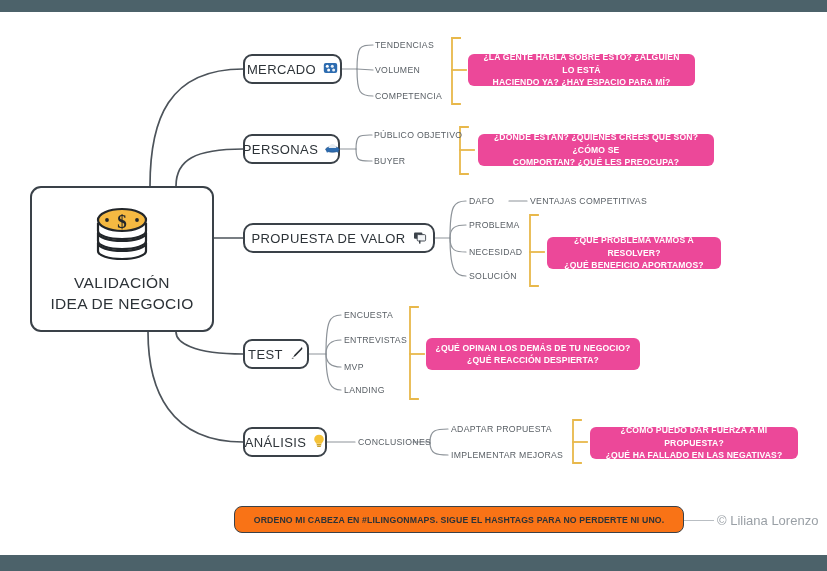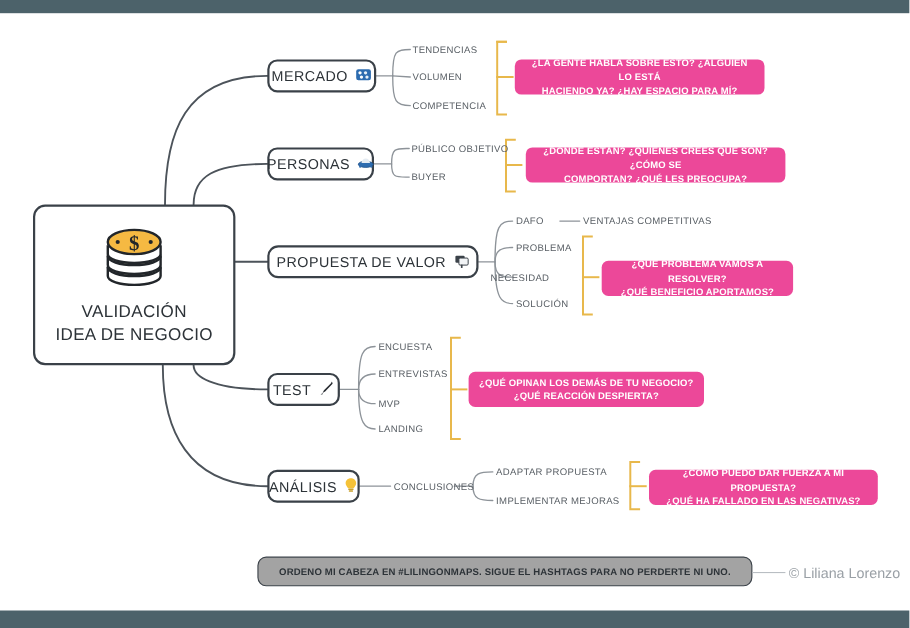--- a/index.html
+++ b/index.html
@@ -123,21 +123,21 @@
   
   #footer-box {
     position: absolute;
     left: 234px;
     top: 506px;
     width: 450px;
     height: 27px;
     box-sizing: border-box;
     border: 1.8px solid #3a4148;
     border-radius: 8px;
-    background: #a3a3a3;
+    background: #f97316;
     display: flex;
     align-items: center;
     justify-content: center;
     font-size: 8.7px;
     font-weight: bold;
     color: #2d3338;
     letter-spacing: .15px;
     white-space: nowrap;
   }
   #credit {
@@ -307,21 +307,21 @@
   <div class="sub" style="left:375px; top:45px;">TENDENCIAS</div>
   <div class="sub" style="left:375px; top:70px;">VOLUMEN</div>
   <div class="sub" style="left:375px; top:96px;">COMPETENCIA</div>
 
   <div class="sub" style="left:374px; top:135px;">PÚBLICO OBJETIVO</div>
   <div class="sub" style="left:374px; top:161px;">BUYER</div>
 
   <div class="sub" style="left:469px; top:201px;">DAFO</div>
   <div class="sub lvl2" style="left:530px; top:201px;">VENTAJAS COMPETITIVAS</div>
   <div class="sub" style="left:469px; top:225px;">PROBLEMA</div>
-  <div class="sub" style="left:446px; top:252px;">NECESIDAD</div>
+  <div class="sub" style="left:469px; top:252px;">NECESIDAD</div>
   <div class="sub" style="left:469px; top:276px;">SOLUCIÓN</div>
 
   <div class="sub" style="left:344px; top:315px;">ENCUESTA</div>
   <div class="sub" style="left:344px; top:340px;">ENTREVISTAS</div>
   <div class="sub" style="left:344px; top:367px;">MVP</div>
   <div class="sub" style="left:344px; top:390px;">LANDING</div>
 
   <div class="sub" style="left:358px; top:442px;">CONCLUSIONES</div>
   <div class="sub lvl2" style="left:451px; top:429px;">ADAPTAR PROPUESTA</div>
   <div class="sub lvl2" style="left:451px; top:455px;">IMPLEMENTAR MEJORAS</div>

